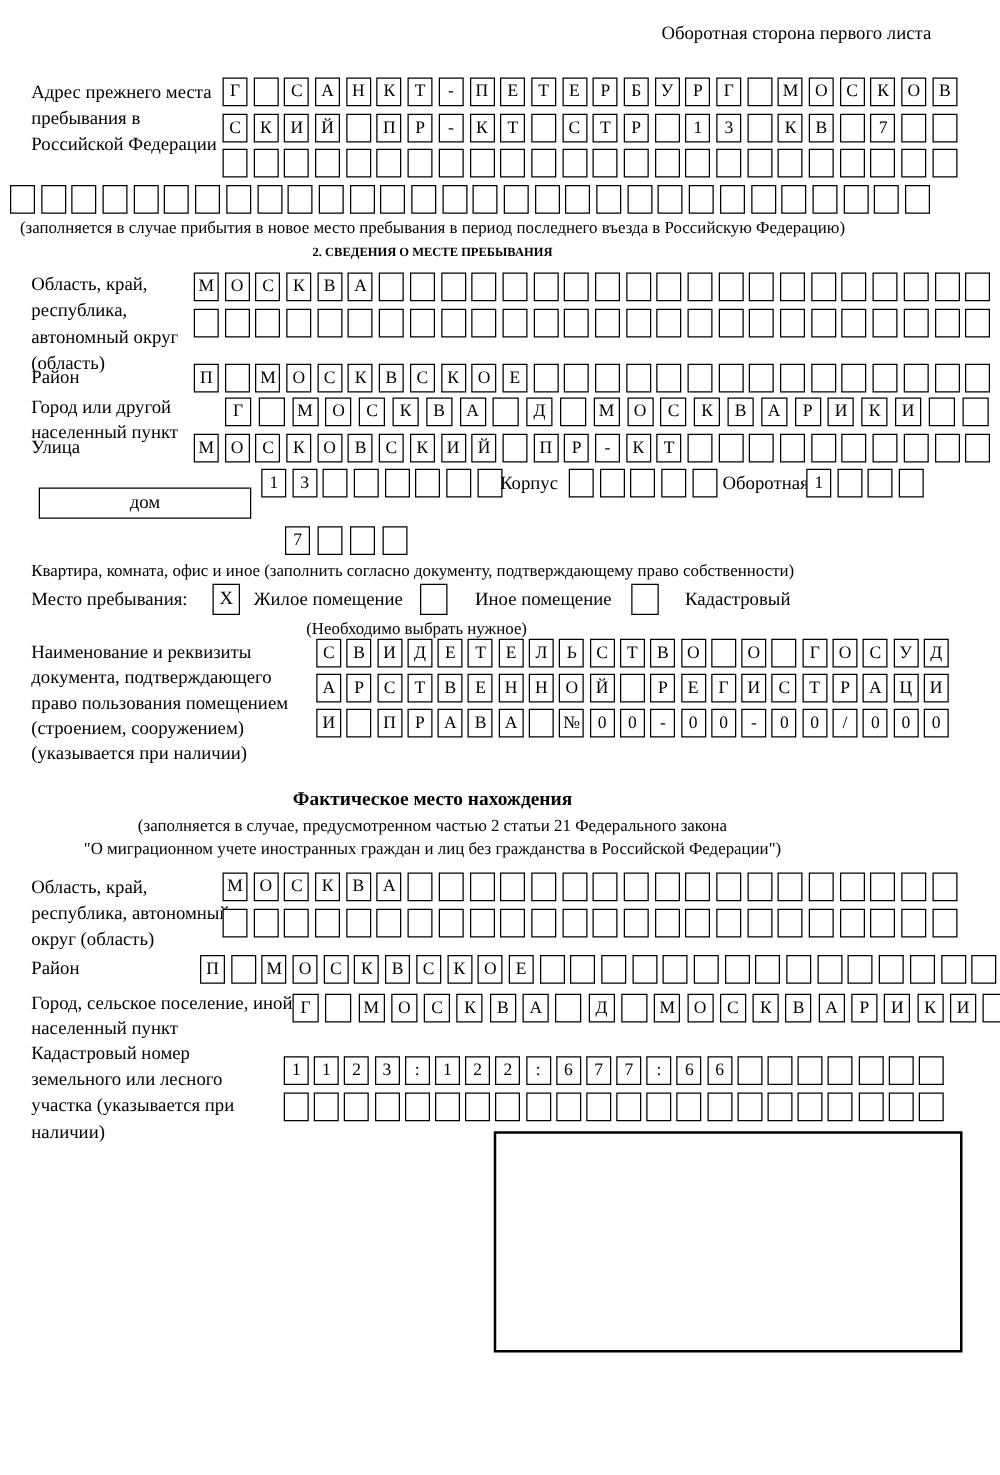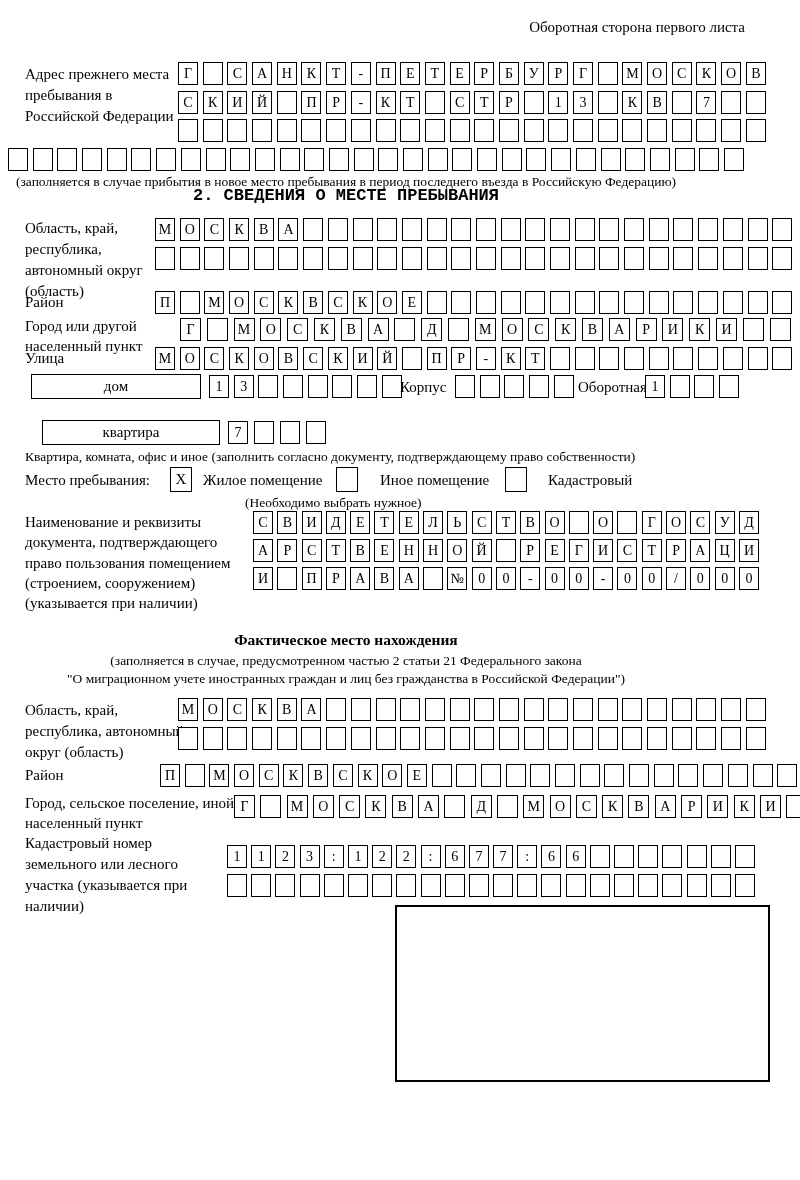--- a/index.html
+++ b/index.html
@@ -133,21 +133,21 @@
       <div class="cell"></div>
       <div class="cell"></div>
       <div class="cell"></div>
       <div class="cell"></div>
       <div class="cell"></div>
       <div class="cell"></div>
       <div class="cell"></div>
     </div>
   <div class="abs cap center" style="top:174px;">(заполняется в случае прибытия в новое место пребывания в период последнего въезда в Российскую Федерацию)</div>
 
-  <div class="abs lbl bold center" style="top:184px;font-size:17px;font-family:Liberation Mono, monospace;">2. СВЕДЕНИЯ О МЕСТЕ ПРЕБЫВАНИЯ</div>
+  <div class="abs lbl bold center" style="top:196px;font-size:10px;">2. СВЕДЕНИЯ О МЕСТЕ ПРЕБЫВАНИЯ</div>
 
   <div class="abs lbl" style="left:25px;top:218px;width:135px;">Область, край, республика, автономный округ (область)</div>
   <div class="abs cellrow" style="left:155px;top:218px;">
       <div class="cell">М</div>
       <div class="cell">О</div>
       <div class="cell">С</div>
       <div class="cell">К</div>
       <div class="cell">В</div>
       <div class="cell">А</div>
       <div class="cell"></div>
@@ -280,21 +280,21 @@
       <div class="cell"></div>
       <div class="cell"></div>
       <div class="cell"></div>
       <div class="cell"></div>
       <div class="cell"></div>
       <div class="cell"></div>
       <div class="cell"></div>
       <div class="cell"></div>
     </div>
 
-  <div class="abs wbox" style="left:31px;top:374px;width:170px;height:25px;">дом</div>
+  <div class="abs wbox" style="left:31px;top:390px;width:170px;height:25px;">дом</div>
   <div class="abs cellrow" style="left:209px;top:375px;">
       <div class="cell">1</div>
       <div class="cell">3</div>
       <div class="cell"></div>
       <div class="cell"></div>
       <div class="cell"></div>
       <div class="cell"></div>
       <div class="cell"></div>
       <div class="cell"></div>
     </div>
@@ -307,21 +307,20 @@
       <div class="cell"></div>
     </div>
   <div class="abs lbl" style="left:578px;top:377px;">Оборотная</div>
   <div class="abs cellrow" style="left:645px;top:375px;">
       <div class="cell">1</div>
       <div class="cell"></div>
       <div class="cell"></div>
       <div class="cell"></div>
     </div>
 
-  <div class="abs wbox" style="left:42px;top:420px;width:178px;height:25px;">квартира</div>
   <div class="abs cellrow" style="left: 228px; top: 421px; gap: 6px;">
       <div class="cell">7</div>
       <div class="cell"></div>
       <div class="cell"></div>
       <div class="cell"></div>
     </div>
   <div class="abs cap" style="left:25px;top:449px;">Квартира, комната, офис и иное (заполнить согласно документу, подтверждающему право собственности)</div>
 
   <div class="abs lbl" style="left:25px;top:470px;">Место пребывания:</div>
   <div class="abs chk" style="left:170px;top:467px;">X</div>

